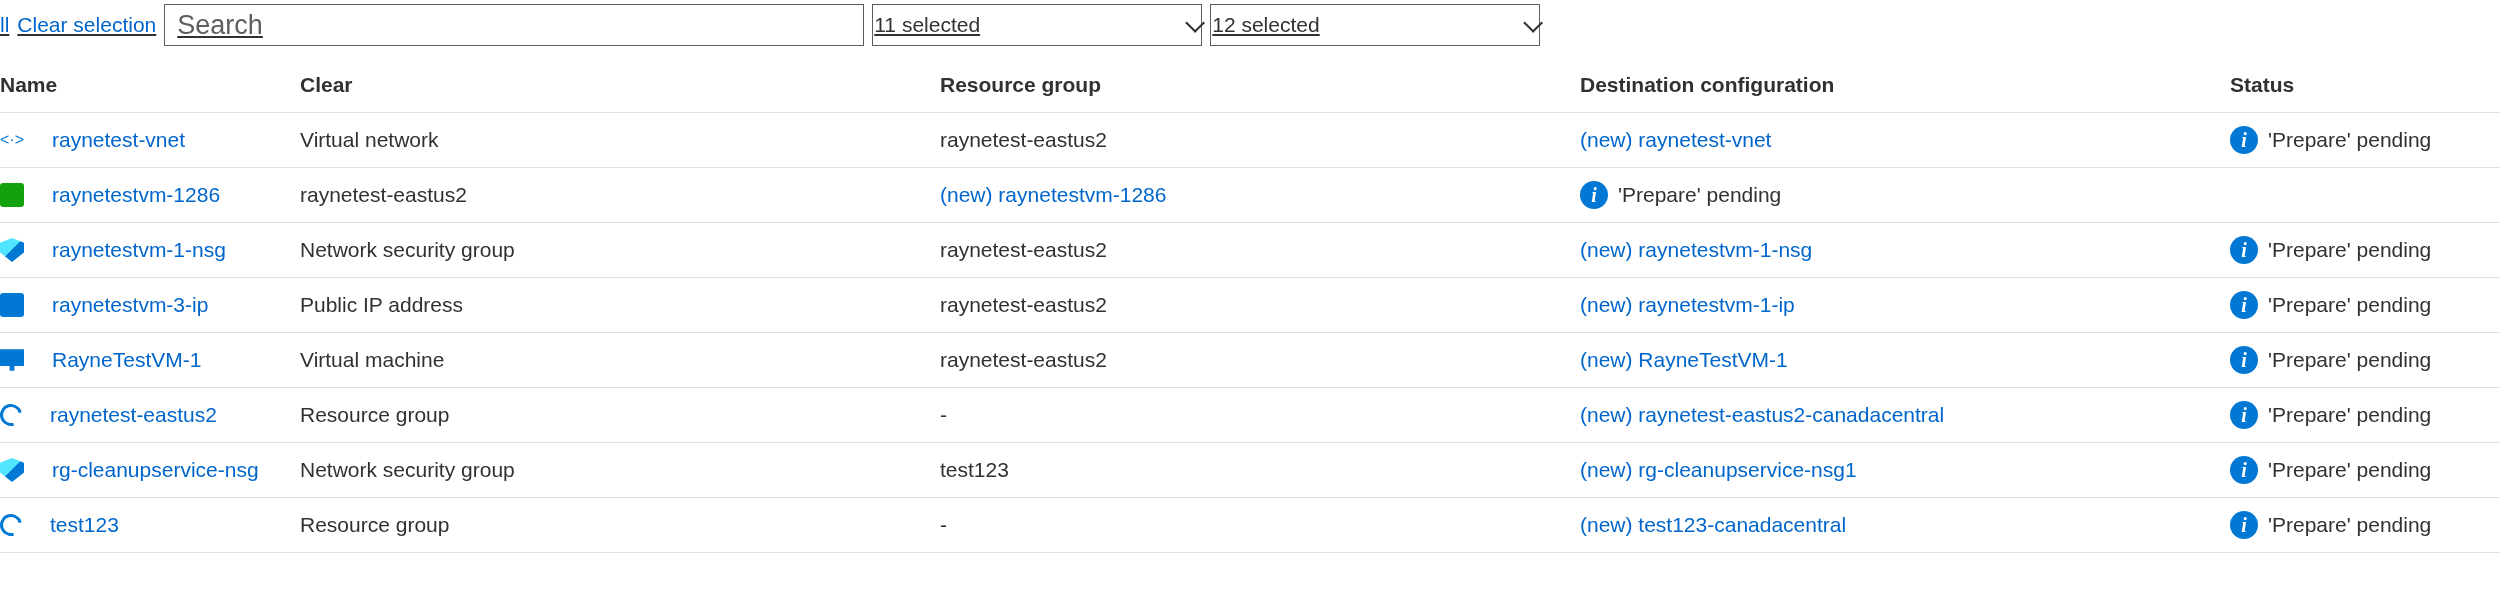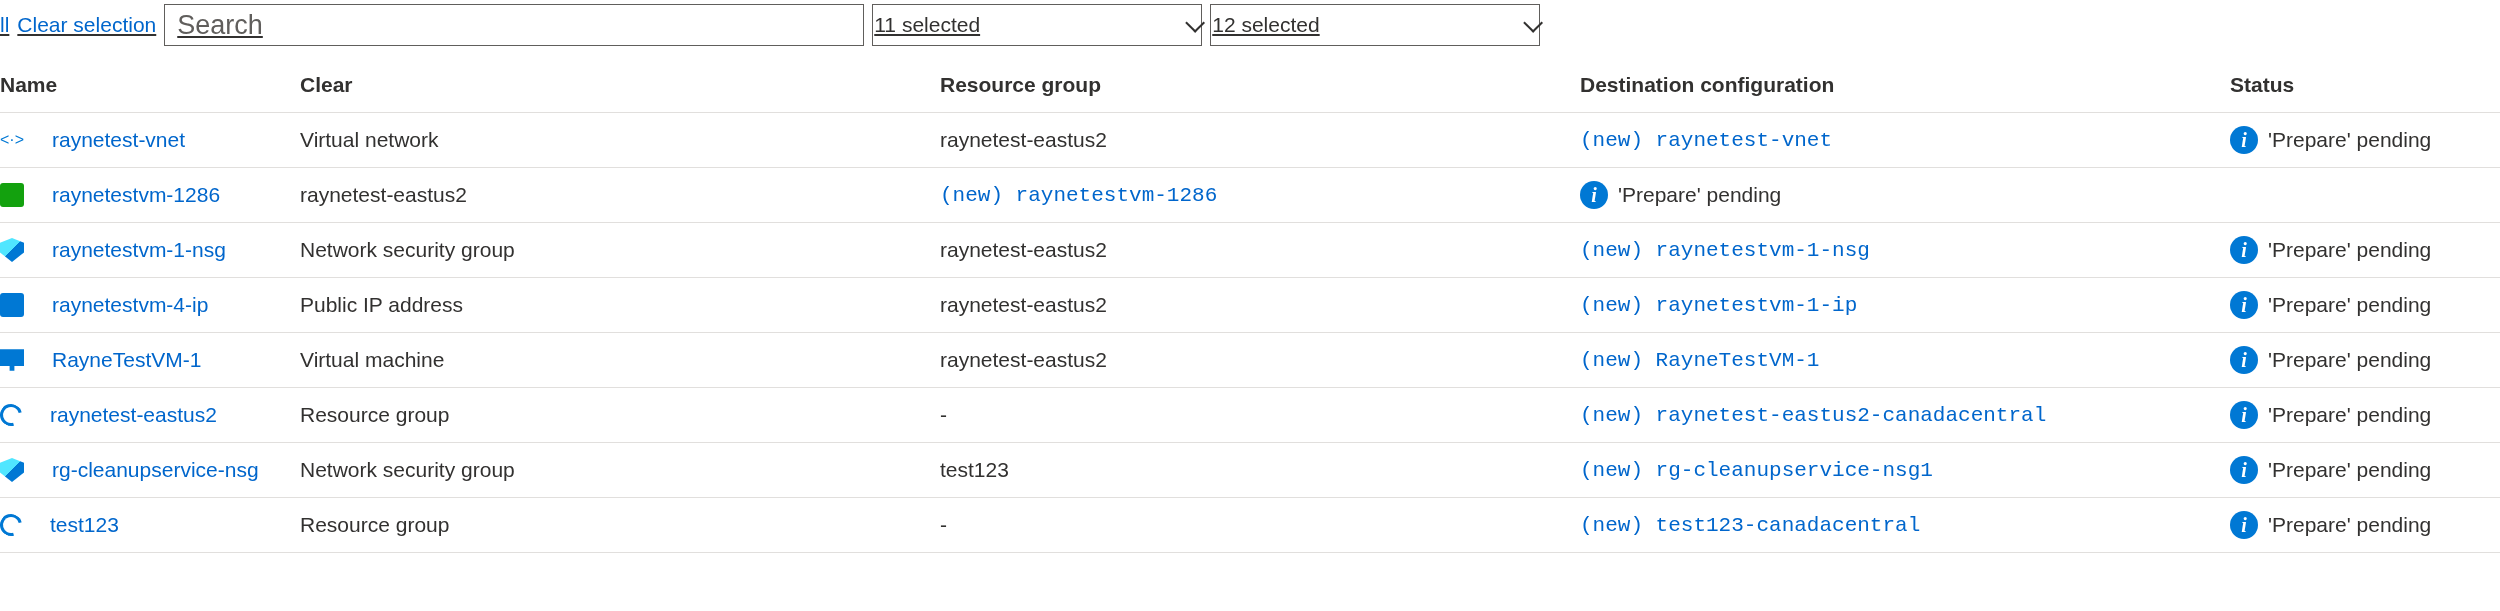--- a/index.html
+++ b/index.html
@@ -61,21 +61,21 @@
     padding: 6px 0;
   }
   .thead { font-weight: 600; }
   .name-cell {
     display: flex;
     align-items: center;
     gap: 28px;
     color: #0066cc;
     cursor: pointer;
   }
-  .dest-cell { color: #0066cc; cursor: pointer; font-family: Liberation Mono, monospace; }
+  .dest-cell { color: #0066cc; cursor: pointer; }
   .status-cell {
     display: flex;
     align-items: center;
     gap: 10px;
   }
   .info-icon {
     width: 28px; height: 28px;
     border-radius: 50%;
     background: #0078d4;
     color: #fff;
@@ -171,21 +171,21 @@
         <div>raynetest-eastus2</div>
         <div class="dest-cell">(new) raynetestvm-1-nsg</div>
         <div class="status-cell">
           <span class="info-icon">i</span>
           <span>'Prepare' pending</span>
         </div>
       </div>
       <div class="trow">
         <div class="name-cell">
           <span class="res-icon pip"></span>
-          <span>raynetestvm-4-ip</span>
+          <span>raynetestvm-3-ip</span>
         </div>
         <div>Public IP address</div>
         <div>raynetest-eastus2</div>
         <div class="dest-cell">(new) raynetestvm-1-ip</div>
         <div class="status-cell">
           <span class="info-icon">i</span>
           <span>'Prepare' pending</span>
         </div>
       </div>
       <div class="trow">

